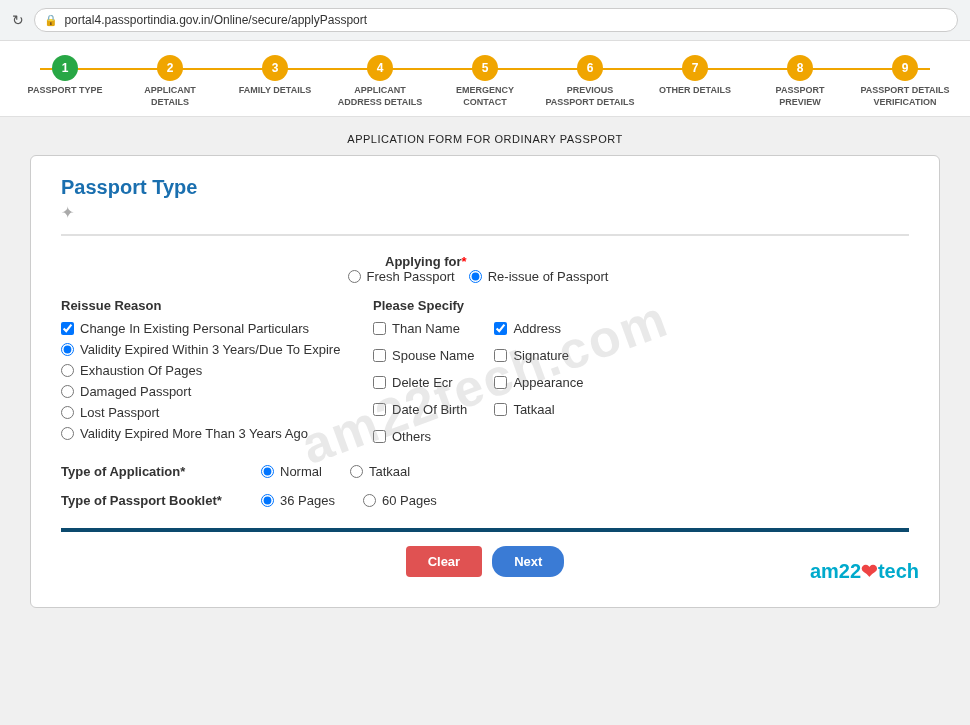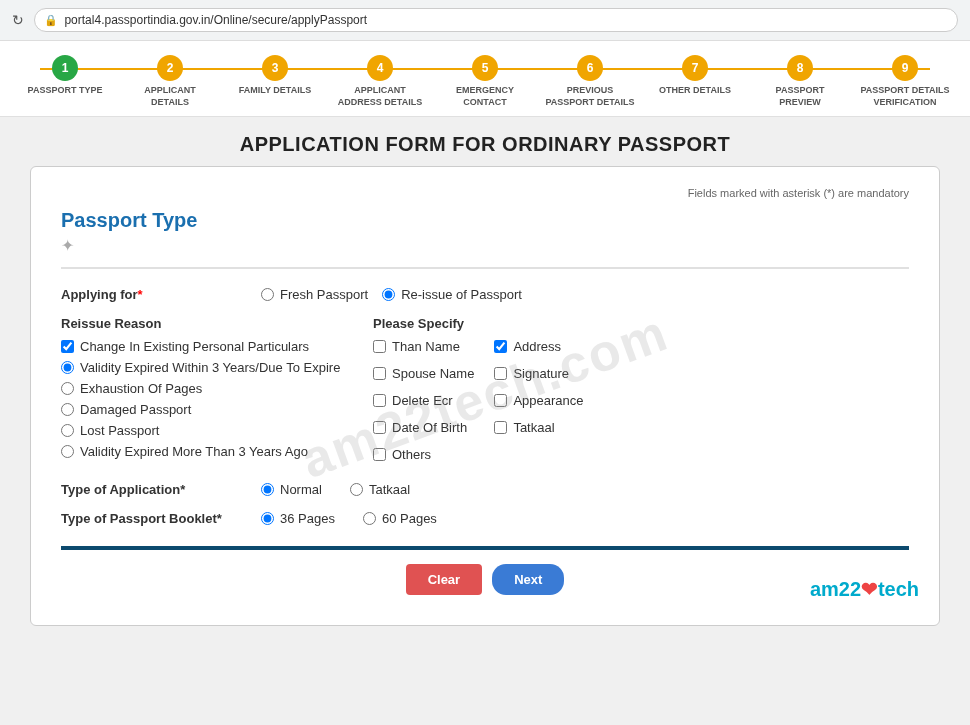--- a/index.html
+++ b/index.html
@@ -90,22 +90,22 @@
       font-weight: bold;
     }
 
     
     .page-title-section {
       text-align: center;
       padding: 16px 0 10px 0;
       background: #f0f0f0;
     }
     .page-title-section h2 {
-      font-size: 20px;
-      font-weight: bold;
+      font-size: 11px;
+      font-weight: normal;
       color: #222;
       letter-spacing: 0.5px;
     }
 
     
     .card {
       background: white;
       border: 1px solid #ccc;
       border-radius: 6px;
       margin: 0 30px 20px 30px;
@@ -132,22 +132,23 @@
       color: #aaa;
       font-size: 16px;
       display: block;
       text-align: left;
       margin-bottom: 12px;
     }
 
     
     .form-row {
       display: flex;
-      align-items: flex-end;
+      align-items: center;
       margin-bottom: 14px;
+      flex-direction: column;
     }
     .form-label {
       font-size: 13px;
       font-weight: bold;
       color: #333;
       width: 200px;
       padding-top: 2px;
       flex-shrink: 0;
     }
     .form-label .asterisk { color: red; }
@@ -338,21 +339,20 @@
 <div class="page-title-section">
   <h2>APPLICATION FORM FOR ORDINARY PASSPORT</h2>
 </div>
 
 <div class="card card-relative">
 
   <div class="watermark-overlay">
     <span class="watermark-text">am22tech.com</span>
   </div>
 
-  <div class="mandatory-note">Fields marked with asterisk (*) are mandatory</div>
 
   <div class="section-title">Passport Type</div>
   <span class="compass-icon">✦</span>
   <hr class="section-divider">
 
   <div class="form-row">
     <div class="form-label">
       <span>Applying for</span><span class="asterisk">*</span>
     </div>
     <div class="form-content" id="applying-for-options">

